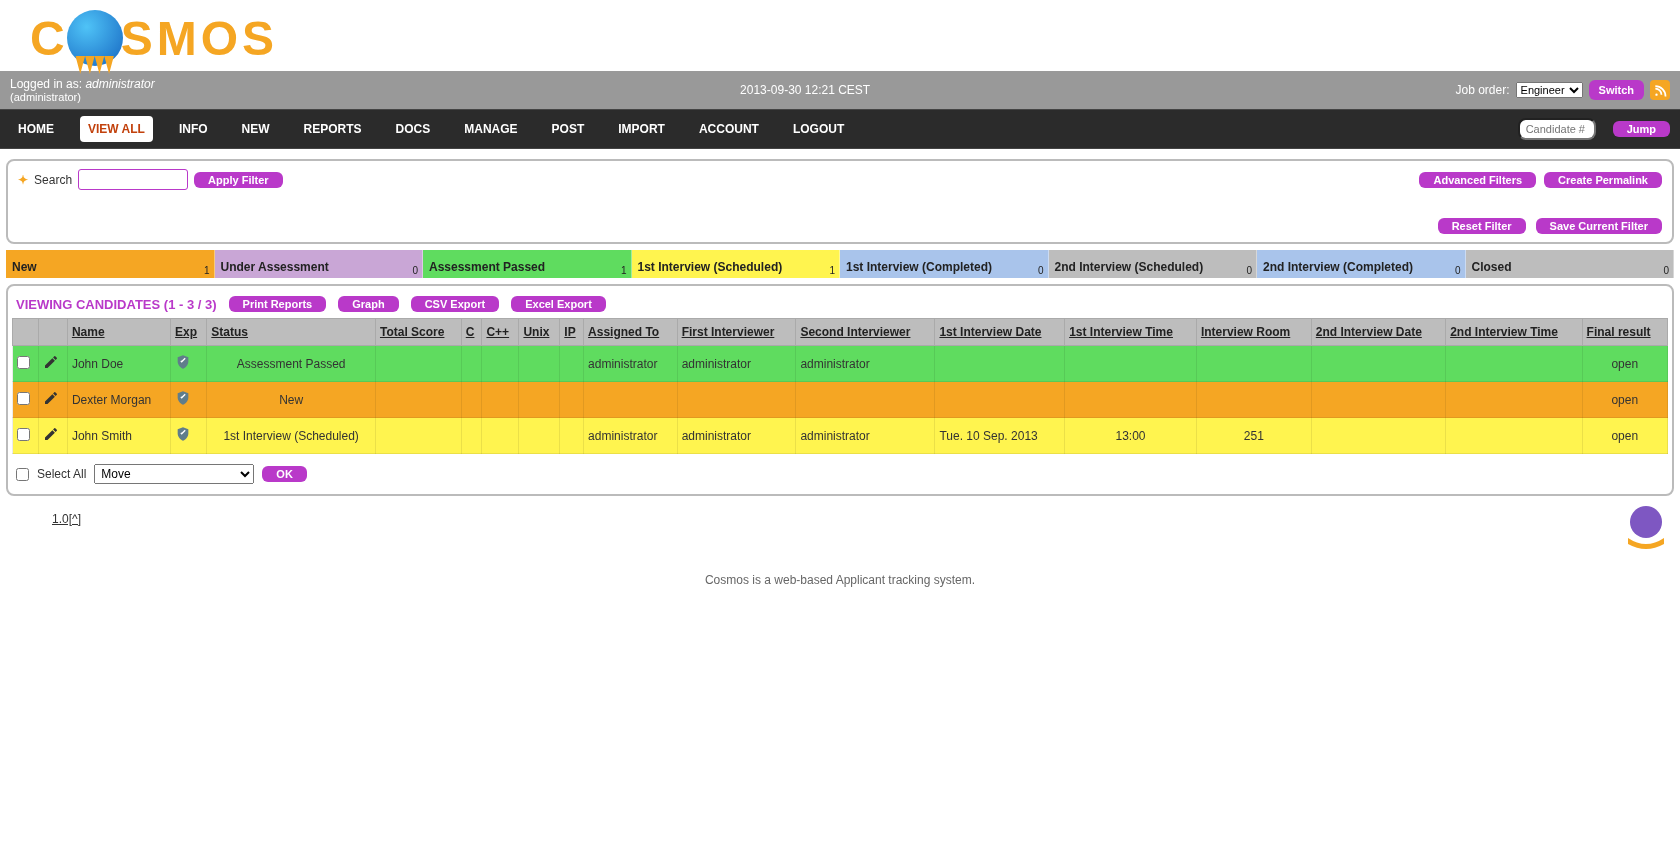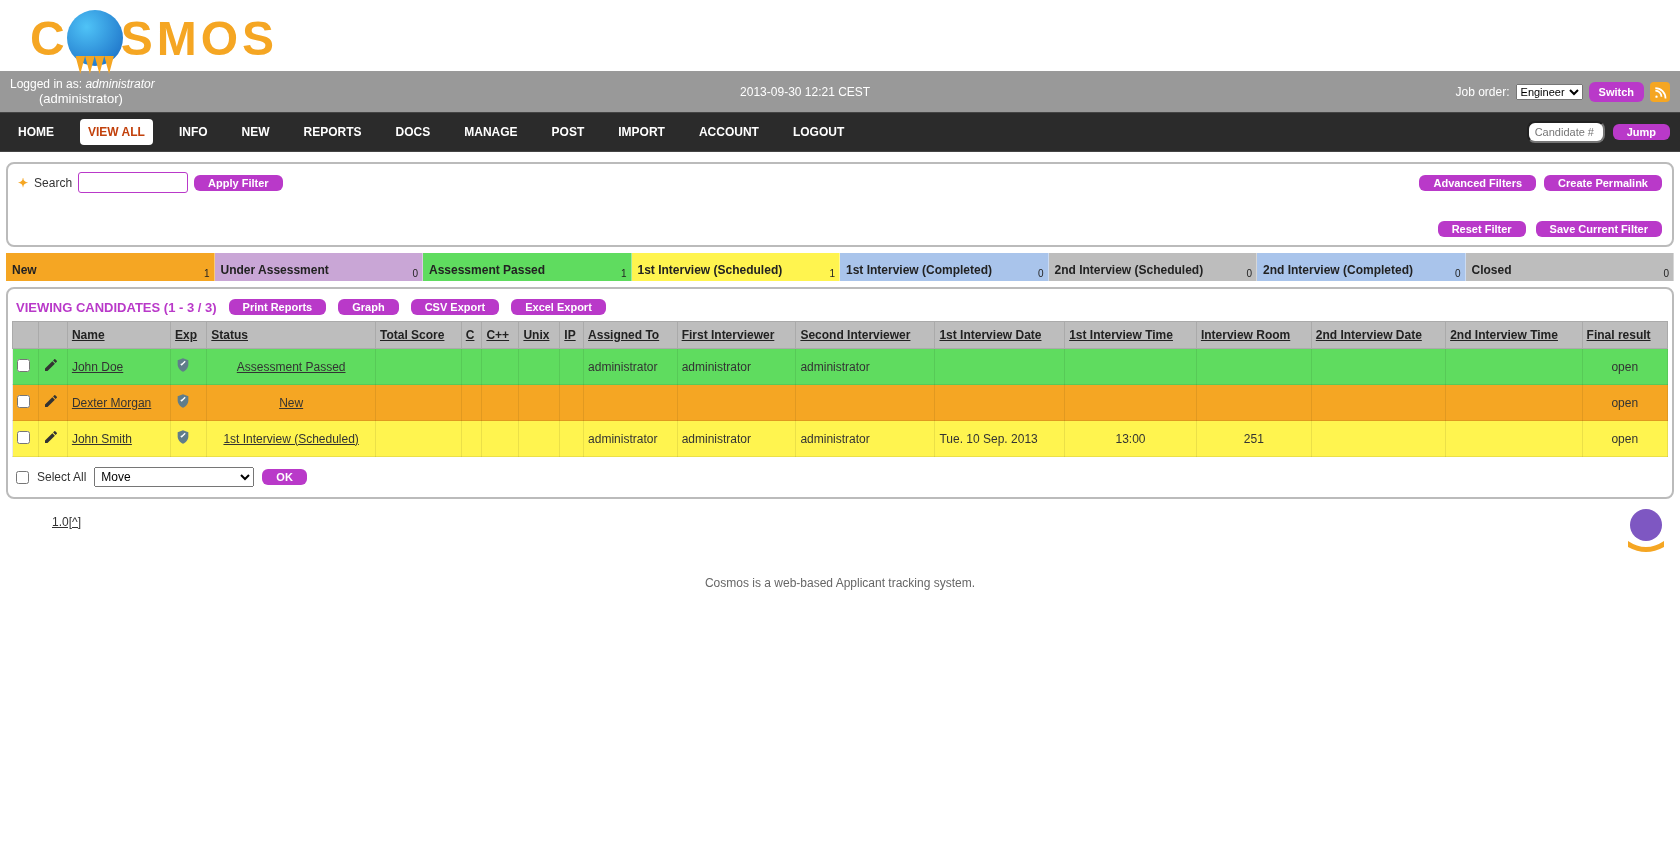--- a/index.html
+++ b/index.html
@@ -5,30 +5,30 @@
 * { box-sizing: border-box; margin: 0; padding: 0; }
 body { font-family: Verdana, sans-serif; font-size: 12px; color: #333; background: #fff; }
 .logo { padding: 10px 30px 5px 30px; }
 .logo-text { font-size: 48px; font-weight: bold; color: #f5a623; letter-spacing: 4px; font-family: Arial, sans-serif; display: flex; align-items: center; }
 .logo-globe { display: inline-flex; width: 56px; height: 56px; background: radial-gradient(circle at 35% 30%, #4fc3f7, #1565c0); border-radius: 50%; position: relative; margin: 0 -2px; }
 .logo-globe::after { content: ''; position: absolute; bottom: -8px; left: 50%; transform: translateX(-50%); width: 48px; height: 18px; background: #f5a623; border-radius: 6px 6px 0 0; clip-path: polygon(10% 0, 20% 100%, 30% 0, 40% 100%, 50% 0, 60% 100%, 70% 0, 80% 100%, 90% 0); }
 
 .infobar { background: #999; color: #fff; padding: 6px 10px; display: flex; align-items: center; justify-content: space-between; font-size: 12px; }
 .infobar .left .li1 { font-style: italic; }
 .infobar .left .li1 .lbl { font-style: normal; }
-.infobar .left .li2 { font-size: 13px; margin-left: 29px; }
+.infobar .left .li2 { font-size: 11px; }
 .infobar .center { font-weight: normal; }
 .infobar .right { display: flex; align-items: center; gap: 6px; }
 .infobar select { font-size: 11px; }
 
 .navbar { background: #2b2b2b; color: #fff; display: flex; align-items: center; padding: 6px 10px; justify-content: space-between; border-top: 1px solid #444; border-bottom: 1px solid #444; }
 .navbar .navitems { display: flex; gap: 18px; align-items: center; }
 .navbar .navitems a { color: #fff; font-weight: bold; font-size: 12px; text-decoration: none; padding: 6px 8px; border-radius: 4px; }
 .navbar .navitems a.active { background: #fff; color: #c2410c; }
-.navbar .jump { display: flex; gap: 8px; align-items: center; }
+.navbar .jump { display: flex; gap: 17px; align-items: center; }
 .navbar .jump input { border-radius: 8px; padding: 3px 6px; font-size: 11px; width: 78px; }
 
 .btn-purple { background: #b939c9; color: #fff; border: none; border-radius: 6px; padding: 2px 14px; font-size: 11px; font-weight: bold; cursor: pointer; }
 .btn-purple.small { padding: 4px 10px; }
 
 .filterbox { border: 2px solid #bbb; border-radius: 8px; margin: 10px 6px 6px 6px; padding: 8px 10px; }
 .filterbox .row1 { display: flex; align-items: center; justify-content: space-between; }
 .filterbox .row1 .left { display: flex; align-items: center; gap: 6px; }
 .filterbox .row1 .left .plus { color: #f5a623; font-weight: bold; }
 .filterbox .row1 .left input[type=text] { border: 1px solid #b939c9; border-radius: 3px; padding: 2px 4px; width: 110px; }
@@ -51,21 +51,21 @@
 .viewing { display: flex; align-items: center; gap: 12px; padding: 4px 4px 6px 4px; }
 .viewing .title { color: #b939c9; font-weight: bold; font-size: 13px; }
 
 table.cand { width: 100%; border-collapse: collapse; }
 table.cand th { background: #bdbdbd; color: #222; font-size: 12px; text-align: left; padding: 6px 4px; border: 1px solid #aaa; text-decoration: underline; vertical-align: top; }
 table.cand th.noul { text-decoration: none; }
 table.cand td { padding: 6px 4px; border: 1px solid rgba(0,0,0,0.08); font-size: 12px; vertical-align: middle; }
 tr.row-green td { background: #5fdc5f; }
 tr.row-orange td { background: #f5a623; }
 tr.row-yellow td { background: #fff44f; }
-.link { text-decoration: underline; cursor: pointer; }
+.link { cursor: pointer; }
 .pencil { width: 16px; height: 16px; display: inline-block; }
 .shield { width: 16px; height: 20px; display: inline-block; }
 
 .bulk { display: flex; align-items: center; gap: 8px; padding: 10px 4px 4px 4px; }
 .bulk select { font-size: 12px; padding: 1px 2px; width: 160px; }
 
 .footer { text-align: center; color: #666; padding: 20px 0 0 0; font-size: 12px; }
 .verlink { padding: 10px; text-decoration: underline; font-size: 12px; }
 
 .rss { width: 20px; height: 20px; background: #f5a623; border-radius: 4px; display: inline-flex; align-items: center; justify-content: center; }

